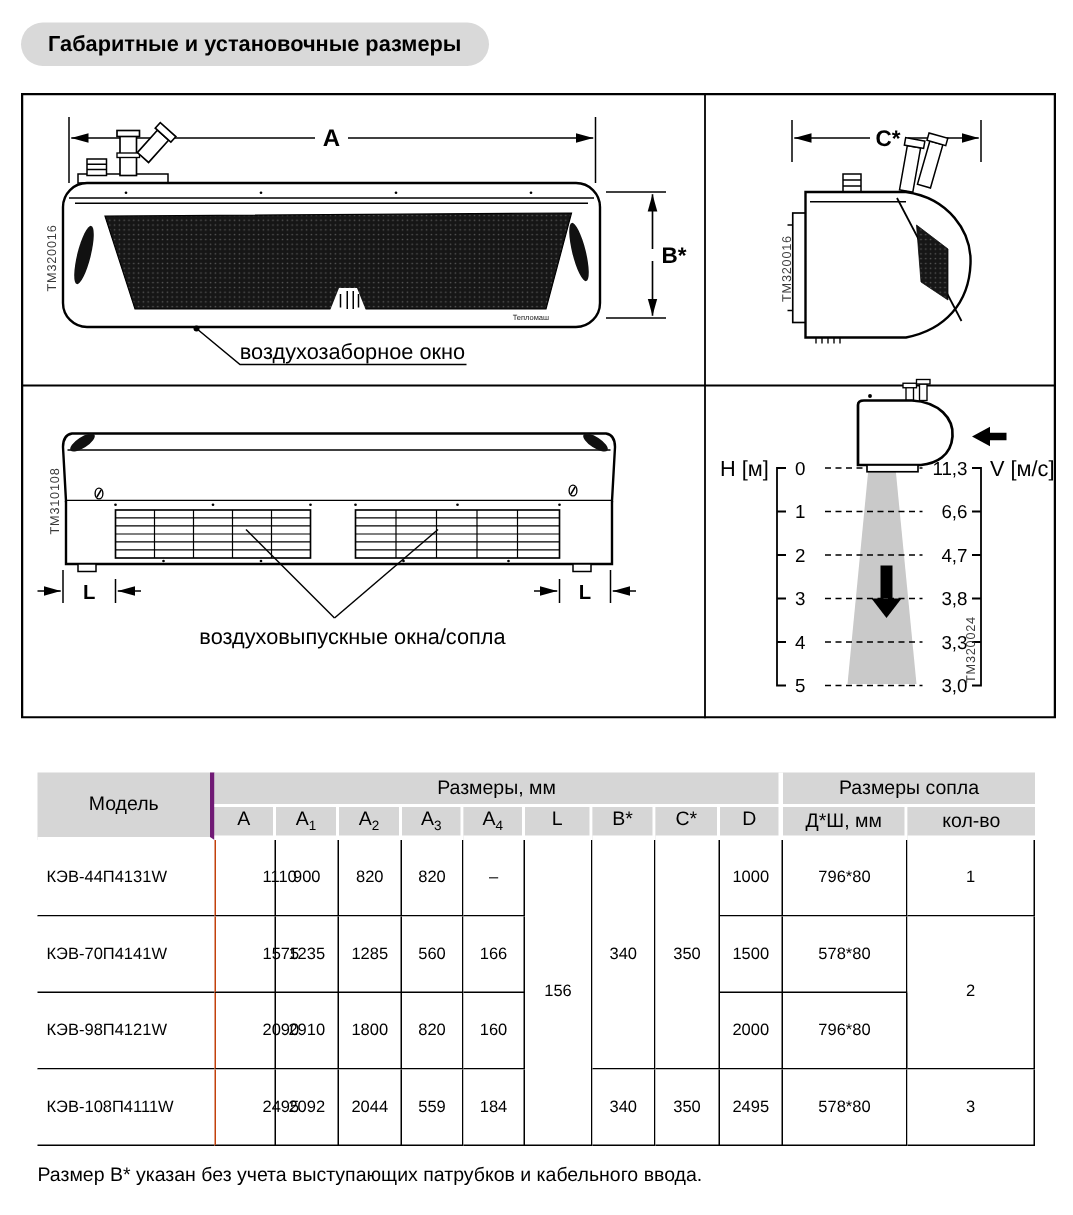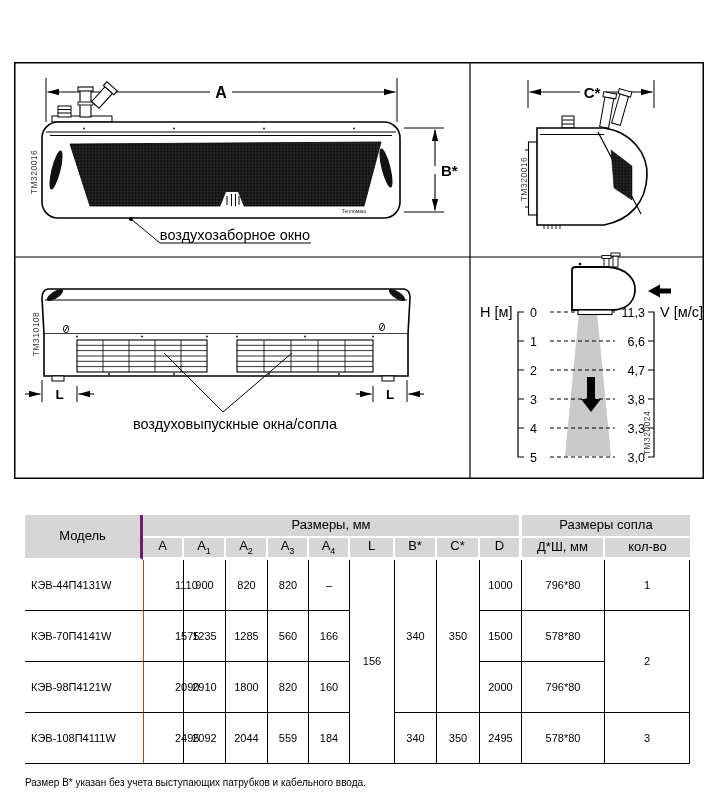--- a/index.html
+++ b/index.html
@@ -25,41 +25,42 @@
   th.dims-h{border-right:3px solid #fff;}
   th.sub{border-right:2px solid #fff;}
   th.sub.gapR{border-right:3px solid #fff;}
   th.sub.last{border-right:none;text-align:center;}
   sub{font-size:9px;}
   tbody td{height:51px;background:#fff;}
   td.data{border-right:1px solid #000;border-bottom:1px solid #000;}
   td.fd{border-left:1px solid #c2410c;padding-left:31px;}
   td.model{text-align:left;padding-left:6px;border-bottom:1px solid #000;}
 
-  .notes{position:absolute;left:25px;top:774px;font-size:10px;line-height:17px;}
+  .notes{position:absolute;left:25px;top:774px;font-size:13px;line-height:17px;}
 
   text{font-family:"Liberation Sans","DejaVu Sans",sans-serif;}
   .dimtxt{font-weight:bold;font-size:15px;}
   .dimtxtA{font-weight:bold;font-size:16px;}
   .dimtxtL{font-weight:bold;font-size:13.5px;}
   .lbl{font-size:14.5px;}
   .axis{font-size:14.5px;}
   .tick{font-size:12.5px;}
   .code{font-size:8.5px;fill:#3a3a3a;letter-spacing:.5px;}
   .brand{font-size:5px;fill:#222;}
   .thin{stroke:#000;stroke-width:1;fill:none;}
   .thick{stroke:#000;stroke-width:1.6;fill:#fff;}
   .dash{stroke:#000;stroke-width:1.1;stroke-dasharray:4 3;fill:none;}
   .brk{stroke:#000;stroke-width:1.2;fill:none;}
 </style>
 </head>
 <body>
 
 <div id="page">
 
+  <div class="pill">Габаритные и установочные размеры</div>
 
   <div class="figbox">
     <svg width="690" height="417" viewBox="0 0 690 417">
       <defs>
         <pattern id="dotpat" width="3.2" height="3.2" patternUnits="userSpaceOnUse">
           <rect width="3.2" height="3.2" fill="#161616"></rect>
           <circle cx="1.6" cy="1.6" r="0.55" fill="#5a5a5a"></circle>
         </pattern>
         <marker id="arr" markerWidth="13" markerHeight="9" refX="11.5" refY="4" orient="auto" markerUnits="userSpaceOnUse">
           <path d="M0,0.8 L11.5,4 L0,7.2 Z" fill="#000"></path>

